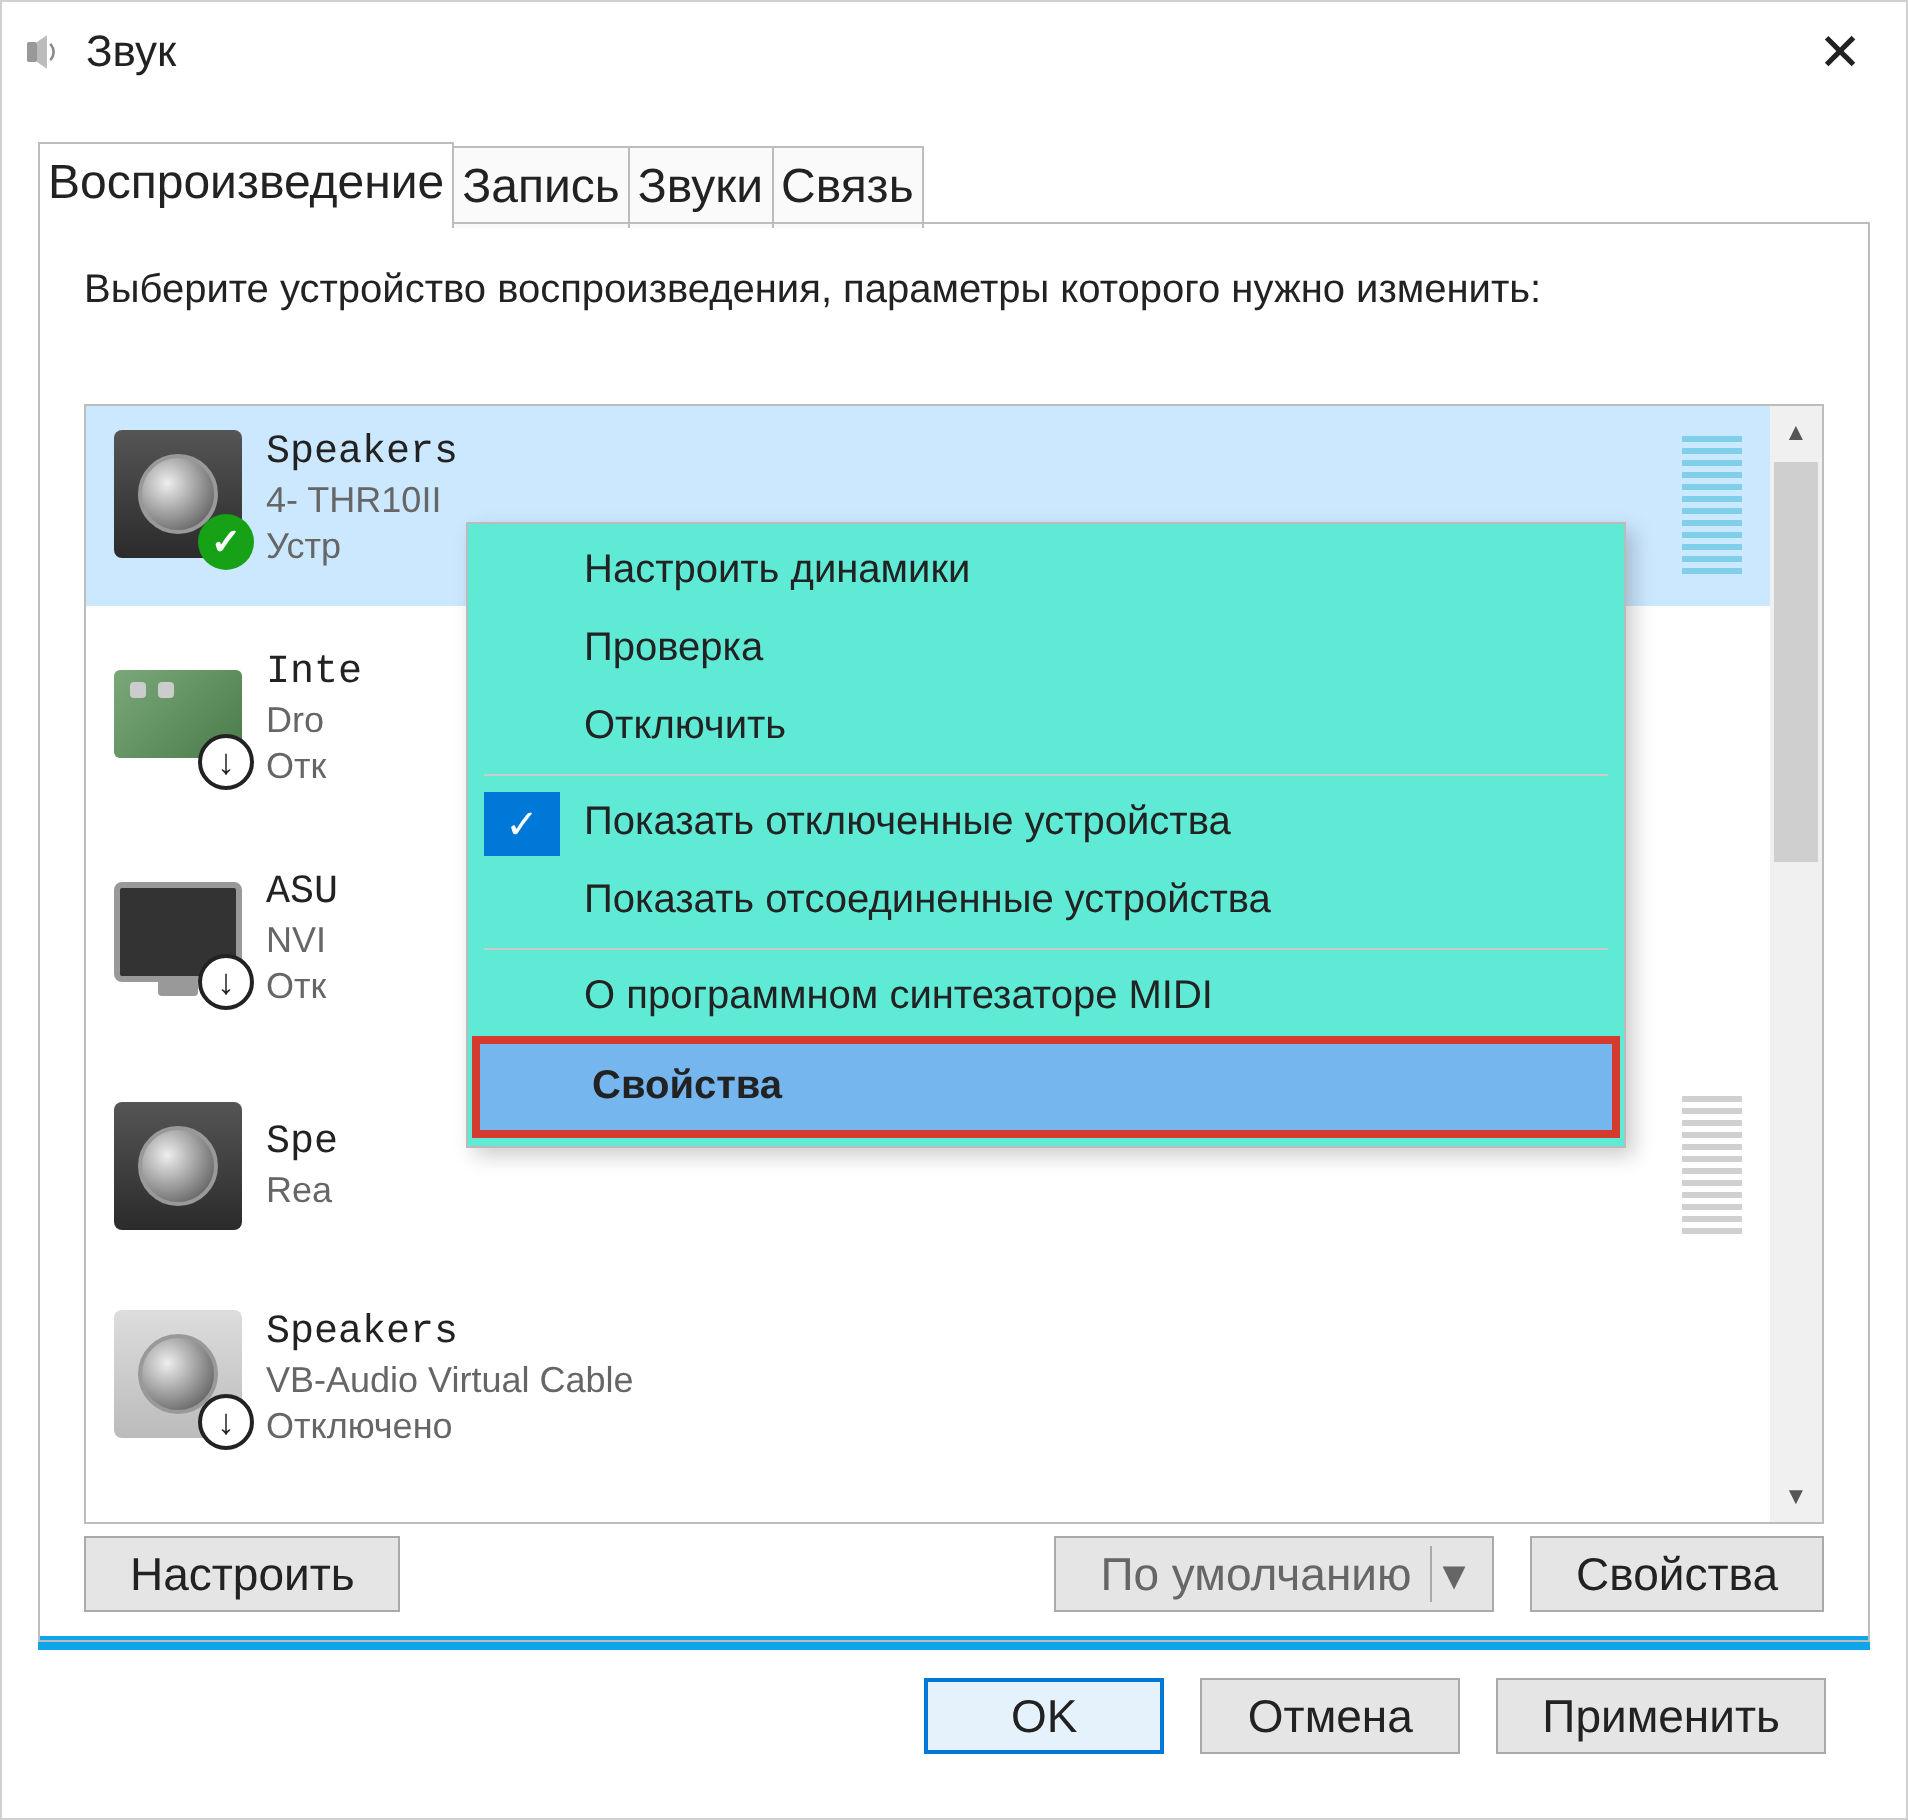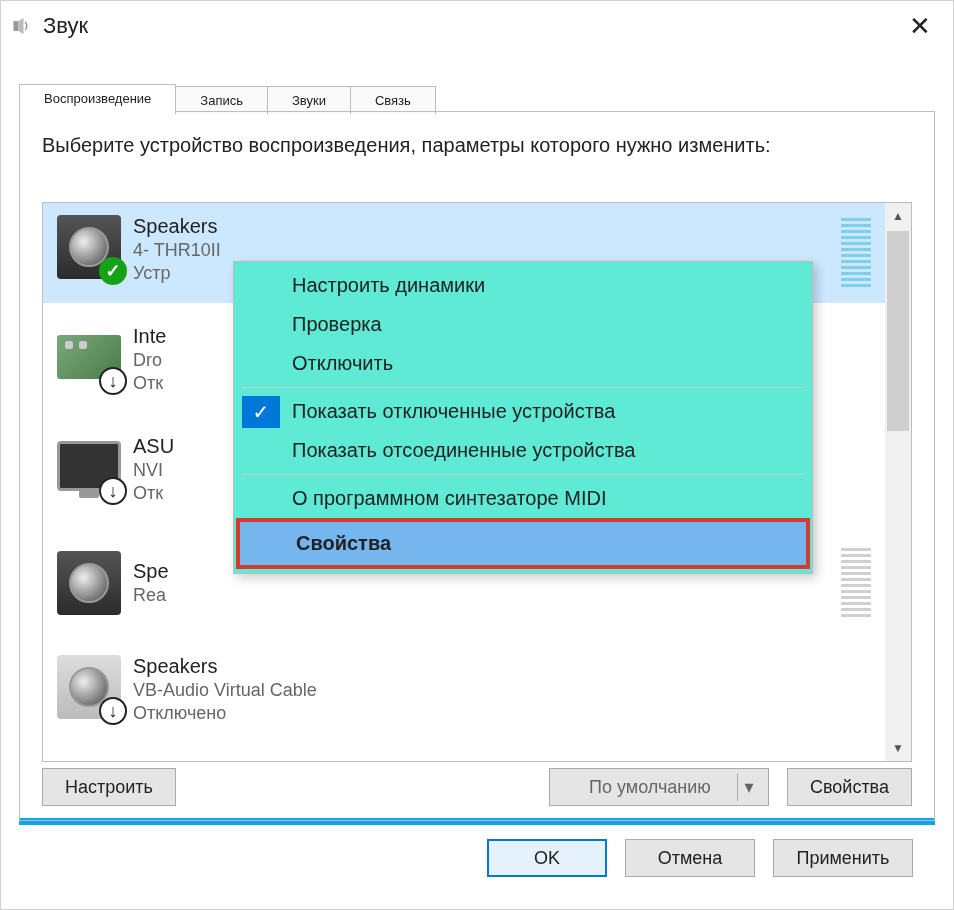--- a/index.html
+++ b/index.html
@@ -50,26 +50,26 @@
     position: absolute;
     left: 18px; right: 18px;
     top: 70px; bottom: 18px;
   }
   .tabstrip {
     display: flex;
     align-items: flex-end;
     height: 40px;
   }
   .tab {
-    padding: 6px 24px;
+    padding: 6px 4px;
     border: 1px solid #bdbdbd;
     border-bottom: none;
     background: #fff;
     margin-right: -1px;
-    font-size: 13px;
+    font-size: 24px;
     cursor: pointer;
     position: relative;
     top: 1px;
     z-index: 2;
     color: #222;
   }
   .tab:not(.active) {
     background: #fafafa;
     top: 3px;
     z-index: 0;
@@ -130,21 +130,21 @@
   .device .icon-wrap {
     width: 64px;
     height: 64px;
     position: relative;
   }
   .device .labels {
     flex: 1;
     display:flex;flex-direction:column;
     gap:2px;
   }
-  .device .name { font-size: 20px; color:#222; }
+  .device .name { font-size: 20px; color:#222;font-family:Liberation Mono, monospace; }
   .device .sub, .device .status { font-size: 18px; color: #666; }
   .device .meter {
     width: 30px;
     height: 70px;
     background: repeating-linear-gradient(
       to bottom,
       #7fcfe8 0px, #7fcfe8 3px,
       transparent 3px, transparent 6px
     );
     align-self:center;
@@ -222,21 +222,21 @@
     position:absolute;
     left:22px;right:22px;bottom:14px;
     display:flex;gap:18px;align-items:center;
   }
   .btnrow .spacer{flex:1;}
   .btn, select.btn{
     height:38px;
     background:#e5e5e5;
     border:1px solid #aaa;
     padding:0 22px;
-    font-size:18px;
+    font-size:23px;
     color:#222;
     cursor:pointer;
     font-family:inherit;
   }
   .btn.combo{
     padding-right:40px;position:relative;min-width:220px;text-align:center;color:#666;
   }
   .btn.combo::after{
     content:"▾";position:absolute;right:8px;top:50%;transform:translateY(-50%);
     width:22px;height:28px;display:flex;align-items:center;justify-content:center;

